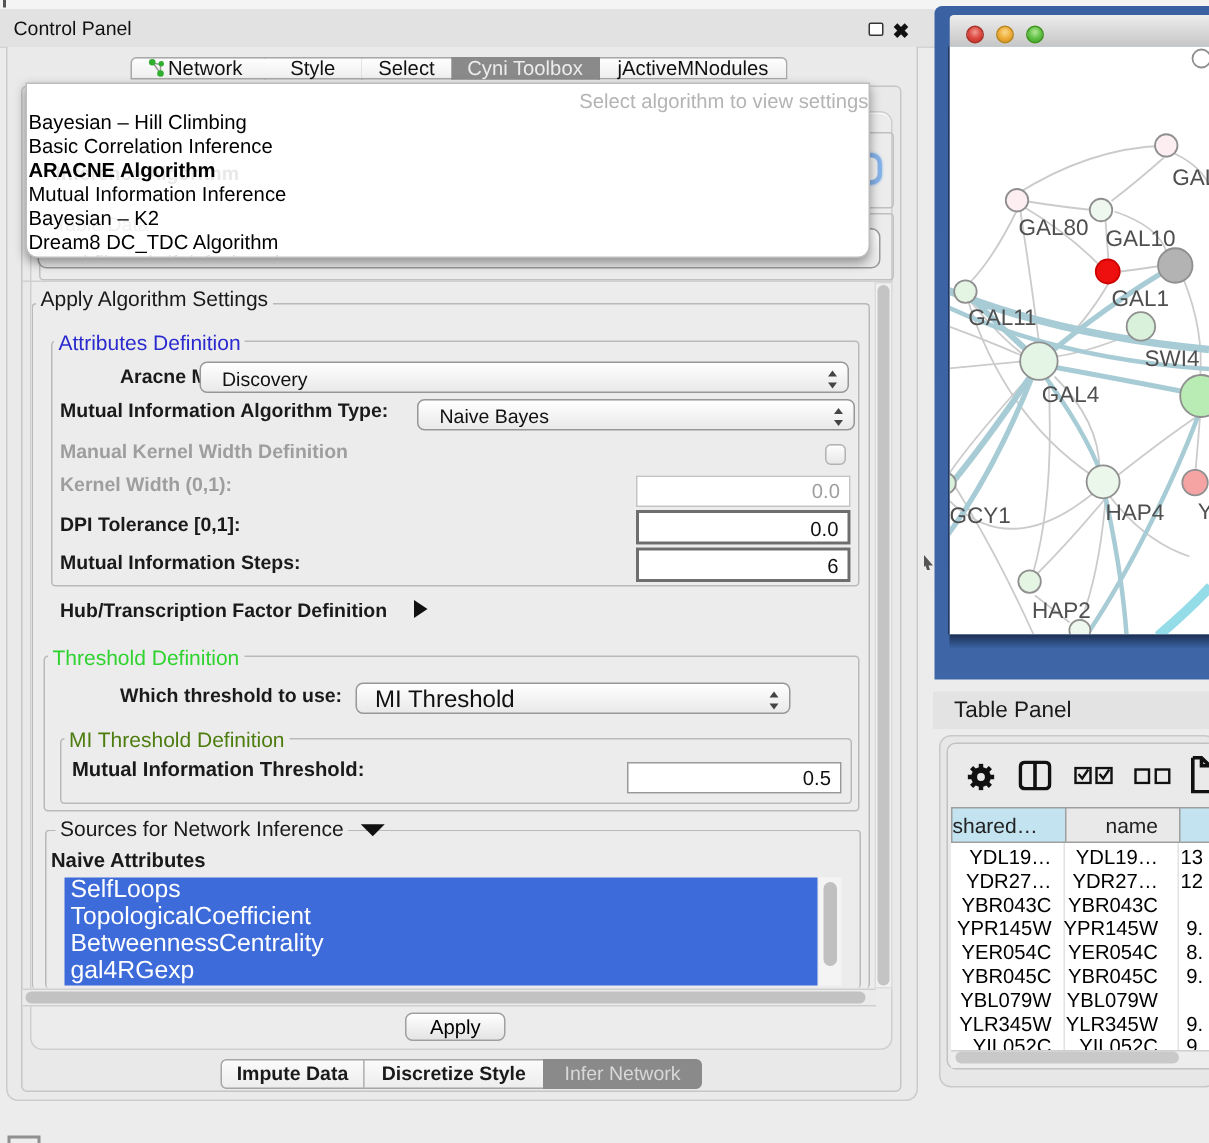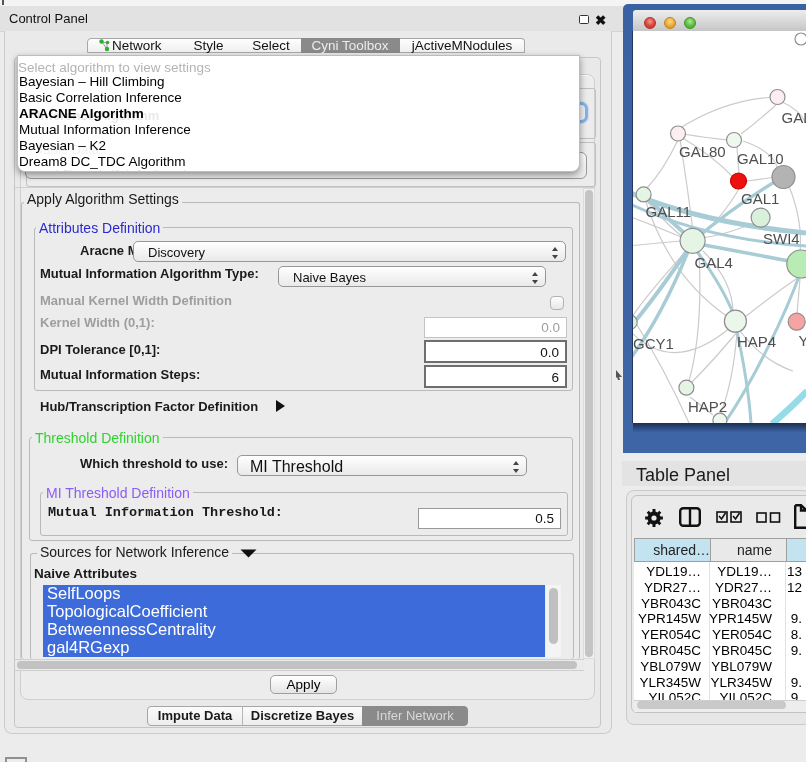--- a/index.html
+++ b/index.html
@@ -87,21 +87,21 @@
 <div class="lbl" style="left:40px;top:243px;margin-left:40px;">Aracne Mode:</div>
 <div class="combo" style="left:133px;top:241px;width:433px;height:21px;">
     <span class="cv">Discovery</span>
   <svg class="carr" viewBox="0 0 8 16">
       <path d="M4 2 L7 6 L1 6 Z" fill="#444"></path>
       <path d="M4 14 L7 10 L1 10 Z" fill="#444"></path>
     </svg>
   </div>
 
 <div class="lbl" style="left:40px;top:266px;">Mutual Information Algorithm Type:</div>
-<div class="combo" style="left:278px;top:266px;width:268px;height:21px;">
+<div class="combo" style="left:278px;top:266px;width:292px;height:21px;">
     <span class="cv">Naive Bayes</span>
   <svg class="carr" viewBox="0 0 8 16">
       <path d="M4 2 L7 6 L1 6 Z" fill="#444"></path>
       <path d="M4 14 L7 10 L1 10 Z" fill="#444"></path>
     </svg>
   </div>
 
 <div class="lbl dis" style="left:40px;top:293px;">Manual Kernel Width Definition</div>
 <div class="chk" style="left:550px;top:296px;width:14px;height:13.5px;border-radius:4px;"></div>
 
@@ -125,23 +125,23 @@
 <div class="lbl" style="left:80px;top:456px;">Which threshold to use:</div>
 <div class="combo" style="left:237px;top:455px;width:290px;height:21px;">
     <span class="cv" style="left:12px;top:1.5px;font-size:16px;">MI Threshold</span>
   <svg class="carr" viewBox="0 0 8 16">
       <path d="M4 2 L7 6 L1 6 Z" fill="#444"></path>
       <path d="M4 14 L7 10 L1 10 Z" fill="#444"></path>
     </svg>
   </div>
 
 <div class="grp" style="left:40px;top:492px;width:528px;height:44px;"></div>
-<div class="gtitle" style="left:43px;top:485px;color:#8b5cf6;">MI Threshold Definition</div>
-
-<div class="lbl" style="left:48px;top:505px;font-size:13.5px;font-family:Liberation Mono, monospace;">Mutual Information Threshold:</div>
+<div class="gtitle" style="left:43px;top:485px;color:#4d7c0f;">MI Threshold Definition</div>
+
+<div class="lbl" style="left:48px;top:505px;font-size:13.5px;">Mutual Information Threshold:</div>
 <div class="tfield" style="left:418px;top:508px;width:143px;height:21px;border:1px solid #999;line-height:19px;">0.5</div>
 
 <div class="grp" style="left:30px;top:553px;width:544px;height:106px;border-bottom:none;"></div>
 <div class="gtitle" style="left:37px;top:544px;color:#1a1a1a;">Sources for Network Inference</div>
 <svg class="abs" style="left:240px;top:549px;" width="17" height="9" viewBox="0 0 17 9">
     <path d="M0.5 0.5 L16.5 0.5 L8.5 8.5 Z" fill="#111"></path>
   </svg>
 
 <div class="lbl" style="left:34px;top:566px;font-size:13.5px;">Naive Attributes</div>
 
@@ -157,33 +157,33 @@
 <div class="abs" style="left:583px;top:188px;width:12px;height:471px;background:#f0f0f0;border:1px solid #dcdcdc;box-sizing:border-box;"></div>
 <div class="abs" style="left:585px;top:190px;width:8px;height:467px;background:#c4c4c4;border-radius:4px;"></div>
 
 <div class="abs" style="left:270px;top:675px;width:67px;height:19px;border:1px solid #9f9f9f;border-radius:5px;
      background:linear-gradient(#ffffff,#e4e4e4);box-sizing:border-box;text-align:center;
      font-size:13.5px;line-height:17px;color:#000;">Apply</div>
 
 <div class="abs" style="left:147px;top:706px;width:96px;height:20px;border:1px solid #a6a6a6;border-radius:4px 0 0 4px;
      background:linear-gradient(#fbfbfb,#ededed);box-sizing:border-box;text-align:center;font-size:13px;font-weight:bold;line-height:18px;color:#1a1a1a;">Impute Data</div>
 <div class="abs" style="left:242px;top:706px;width:121px;height:20px;border:1px solid #a6a6a6;border-left:1px solid #b5b5b5;
-     background:linear-gradient(#fbfbfb,#ededed);box-sizing:border-box;text-align:center;font-size:13px;font-weight:bold;line-height:18px;color:#1a1a1a;">Discretize Bayes</div>
+     background:linear-gradient(#fbfbfb,#ededed);box-sizing:border-box;text-align:center;font-size:13px;font-weight:bold;line-height:18px;color:#1a1a1a;">Discretize Style</div>
 <div class="abs" style="left:362px;top:706px;width:106px;height:20px;border:1px solid #8a8a8a;border-radius:0 4px 4px 0;
      background:#8a8a8a;box-sizing:border-box;text-align:center;font-size:13px;line-height:18px;color:#d8d8d8;">Infer Network</div>
 
 <div class="abs" style="left:5px;top:757px;width:18px;height:10px;border:2px solid #909090;background:#ededed;"></div>
 
 <svg class="abs" style="left:615px;top:370px;" width="8" height="10" viewBox="0 0 8 10">
     <path d="M1 0 L7 7 L4 7 L5 10 L3 10 L2 7 L1 8 Z" fill="#555"></path>
   </svg>
 
 <div class="abs" id="dropdown" style="left:17px;top:55px;width:563px;height:117px;background:#fff;
      border:1px solid #bdbdbd;border-radius:0 0 8px 8px;box-shadow:0 3px 7px rgba(0,0,0,0.4);box-sizing:border-box;overflow:hidden;">
-  <div style="position:absolute;left:0;top:4px;width:100%;text-align:left;font-size:13.5px;color:#b4b4b4;">Select algorithm to view settings</div>
+  <div style="position:absolute;left:0;top:4px;width:100%;text-align:right;font-size:13.5px;color:#b4b4b4;">Select algorithm to view settings</div>
   <div style="position:absolute;left:19px;top:52px;font-size:13px;font-weight:bold;color:rgba(90,90,90,0.14);">Inference Algorithm</div>
   <div style="position:absolute;left:19px;top:86px;font-size:13px;color:rgba(90,90,90,0.09);">Table Data</div>
   <div style="position:absolute;left:23px;top:111px;font-size:13px;color:rgba(110,110,110,0.22);">gal-filtered.sif default node</div>
   <div style="position:absolute;left:1px;top:18px;font-size:13.5px;color:#000;line-height:16.1px;">
     Bayesian – Hill Climbing<br>
     Basic Correlation Inference<br>
     <b>ARACNE Algorithm</b><br>
     Mutual Information Inference<br>
     Bayesian – K2<br>
     Dream8 DC_TDC Algorithm
@@ -274,21 +274,21 @@
     <text x="104" y="315.8">HAP4</text>
     <text x="165.5" y="315.3">Y</text>
     <text x="55" y="380.8">HAP2</text>
   </g>
 </svg>
 </div>
 <div class="abs" style="left:633px;top:423px;width:173px;height:9px;background:linear-gradient(#1c2e52,#3a62a2);"></div>
 <div class="abs" style="left:632px;top:31px;width:1px;height:392px;background:#24365c;"></div>
 
 <div class="abs" style="left:622px;top:461px;width:184px;height:25px;background:#e3e3e3;">
-  <span style="position:absolute;left:14px;top:4px;font-size:18px;color:#1a1a1a;">Table Panel</span>
+  <span style="position:absolute;left:14px;top:4px;font-size:15px;color:#1a1a1a;">Table Panel</span>
 </div>
 <div class="abs" style="left:626px;top:490px;width:185px;height:235px;background:#e7e7e7;
      border:1px solid #c9c9c9;border-radius:8px;box-sizing:border-box;"></div>
 <div class="abs" style="left:631px;top:495px;width:180px;height:218px;background:#eaeaea;
      border:1px solid #c2c2c2;border-radius:6px 0 0 6px;box-sizing:border-box;"></div>
 
 <svg class="abs" style="left:645px;top:509px;" width="18" height="18" viewBox="0 0 18 18">
   <path fill="#111" fill-rule="evenodd" d="M7.52,0.12 L10.48,0.12 L10.47,2.57 L12.51,3.41 L14.23,1.68 L16.32,3.77 L14.59,5.49 L15.43,7.53 L17.88,7.52 L17.88,10.48 L15.43,10.47 L14.59,12.51 L16.32,14.23 L14.23,16.32 L12.51,14.59 L10.47,15.43 L10.48,17.88 L7.52,17.88 L7.53,15.43 L5.49,14.59 L3.77,16.32 L1.68,14.23 L3.41,12.51 L2.57,10.47 L0.12,10.48 L0.12,7.52 L2.57,7.53 L3.41,5.49 L1.68,3.77 L3.77,1.68 L5.49,3.41 L7.53,2.57 Z M11.6,9 A2.6,2.6 0 1 0 6.4,9 A2.6,2.6 0 1 0 11.6,9 Z"></path>
 </svg>
 <svg class="abs" style="left:679px;top:507px;" width="22" height="20" viewBox="0 0 22 20">
@@ -302,21 +302,21 @@
   <path d="M17 5 L19.5 8 L23.5 2" fill="none" stroke="#111" stroke-width="1.6"></path>
 </svg>
 <svg class="abs" style="left:756px;top:512px;" width="25" height="11" viewBox="0 0 25 11">
   <rect x="1" y="1" width="9" height="9" fill="none" stroke="#111" stroke-width="1.6"></rect>
   <rect x="14.5" y="1" width="9" height="9" fill="none" stroke="#111" stroke-width="1.6"></rect>
 </svg>
 <svg class="abs" style="left:794px;top:504px;" width="12" height="25" viewBox="0 0 12 25">
   <path d="M1.2 1.2 L7 1.2 L12 6 M7 1.2 L7 6.5 L12 6.5 M1.2 1.2 L1.2 23.8 L12 23.8" fill="none" stroke="#111" stroke-width="2.4"></path>
 </svg>
 
-<div class="abs" style="left:634px;top:538px;width:76px;height:24px;background:#c3e3f0;border:1px solid #9f9f9f;border-right:none;box-sizing:border-box;text-align:right;padding-right:0;font-size:14px;line-height:22px;color:#222;">shared…</div>
+<div class="abs" style="left:634px;top:538px;width:76px;height:24px;background:#c3e3f0;border:1px solid #9f9f9f;border-right:none;box-sizing:border-box;padding-right:13px;font-size:14px;line-height:22px;color:#222;">shared…</div>
 <div class="abs" style="left:710px;top:538px;width:76px;height:24px;background:#e9e9e9;border:1px solid #9f9f9f;border-right:none;box-sizing:border-box;text-align:right;padding-right:14px;font-size:14px;line-height:22px;color:#222;">name</div>
 <div class="abs" style="left:786px;top:538px;width:20px;height:24px;background:#c3e3f0;border:1px solid #9f9f9f;border-right:none;box-sizing:border-box;"></div>
 
 <div class="abs" style="left:634px;top:562px;width:172px;height:138px;background:#fff;"></div>
 <div class="abs" style="left:709px;top:562px;width:1px;height:138px;background:#e2e2e2;"></div>
 <div class="abs" style="left:785px;top:562px;width:1px;height:138px;background:#e2e2e2;"></div>
 <div class="abs" style="left:634px;top:562px;width:172px;height:138px;font-size:13.5px;color:#000;">
   <div style="position:absolute;right:105px;top:2px;text-align:right;line-height:15.8px;">YDL19…<br>YDR27…<br>YBR043C<br>YPR145W<br>YER054C<br>YBR045C<br>YBL079W<br>YLR345W<br>YIL052C</div>
   <div style="position:absolute;right:34px;top:2px;text-align:right;line-height:15.8px;">YDL19…<br>YDR27…<br>YBR043C<br>YPR145W<br>YER054C<br>YBR045C<br>YBL079W<br>YLR345W<br>YIL052C</div>
   <div style="position:absolute;left:153px;top:2px;line-height:15.8px;text-align:right;">13<br>12<br><br>9.<br>8.<br>9.<br><br>9.<br>9.</div>

